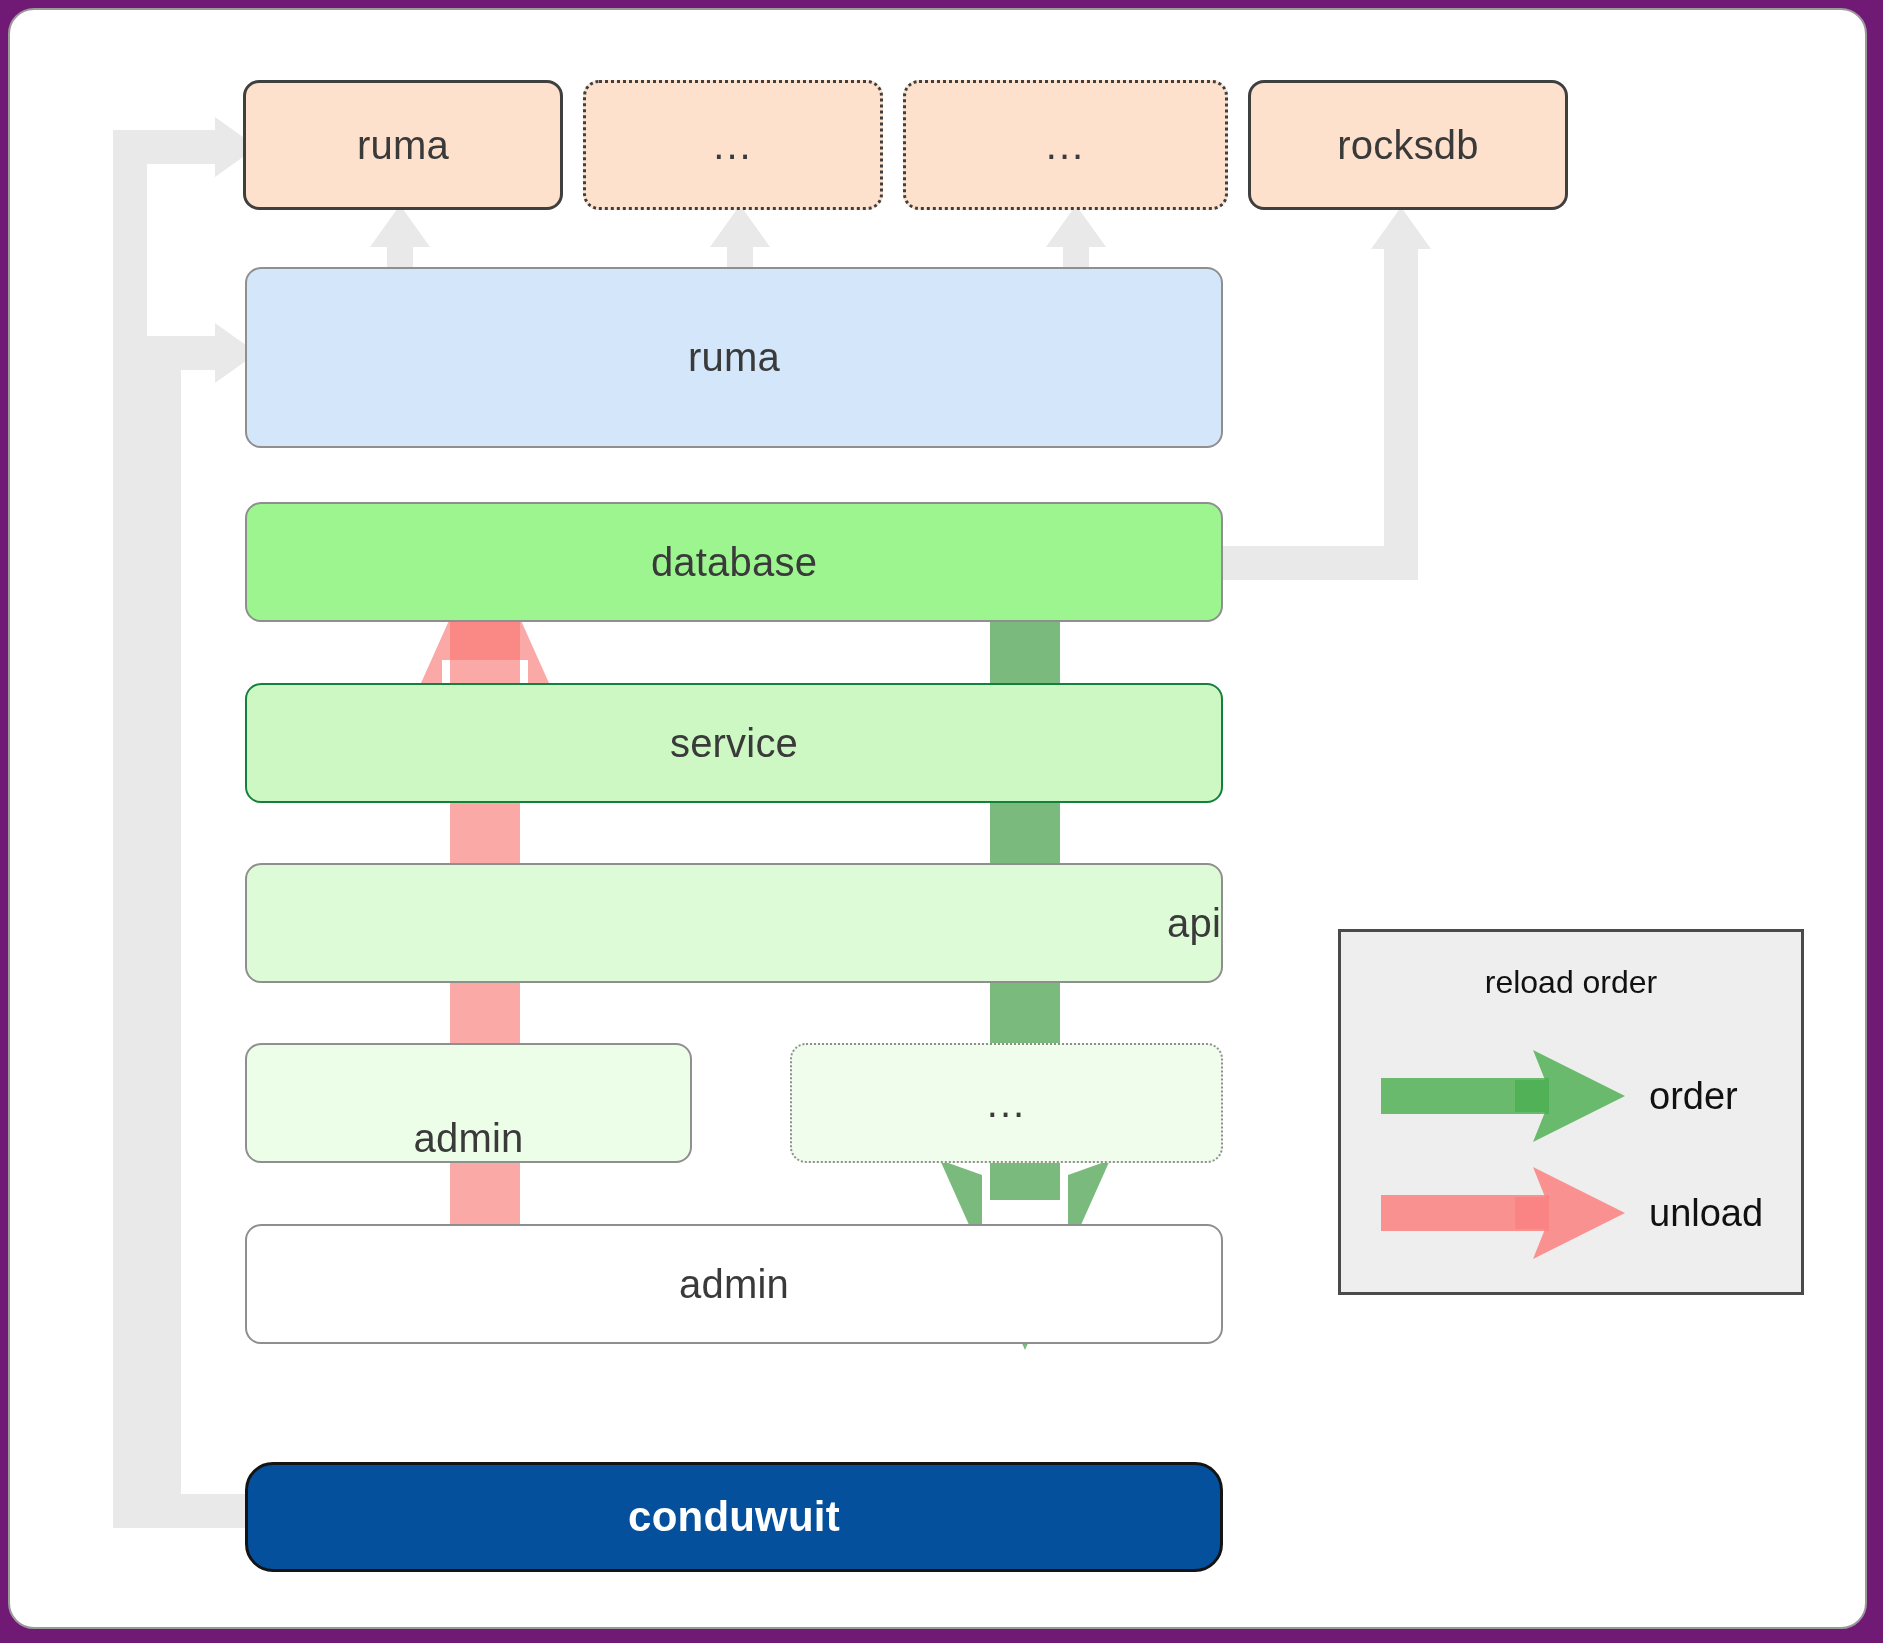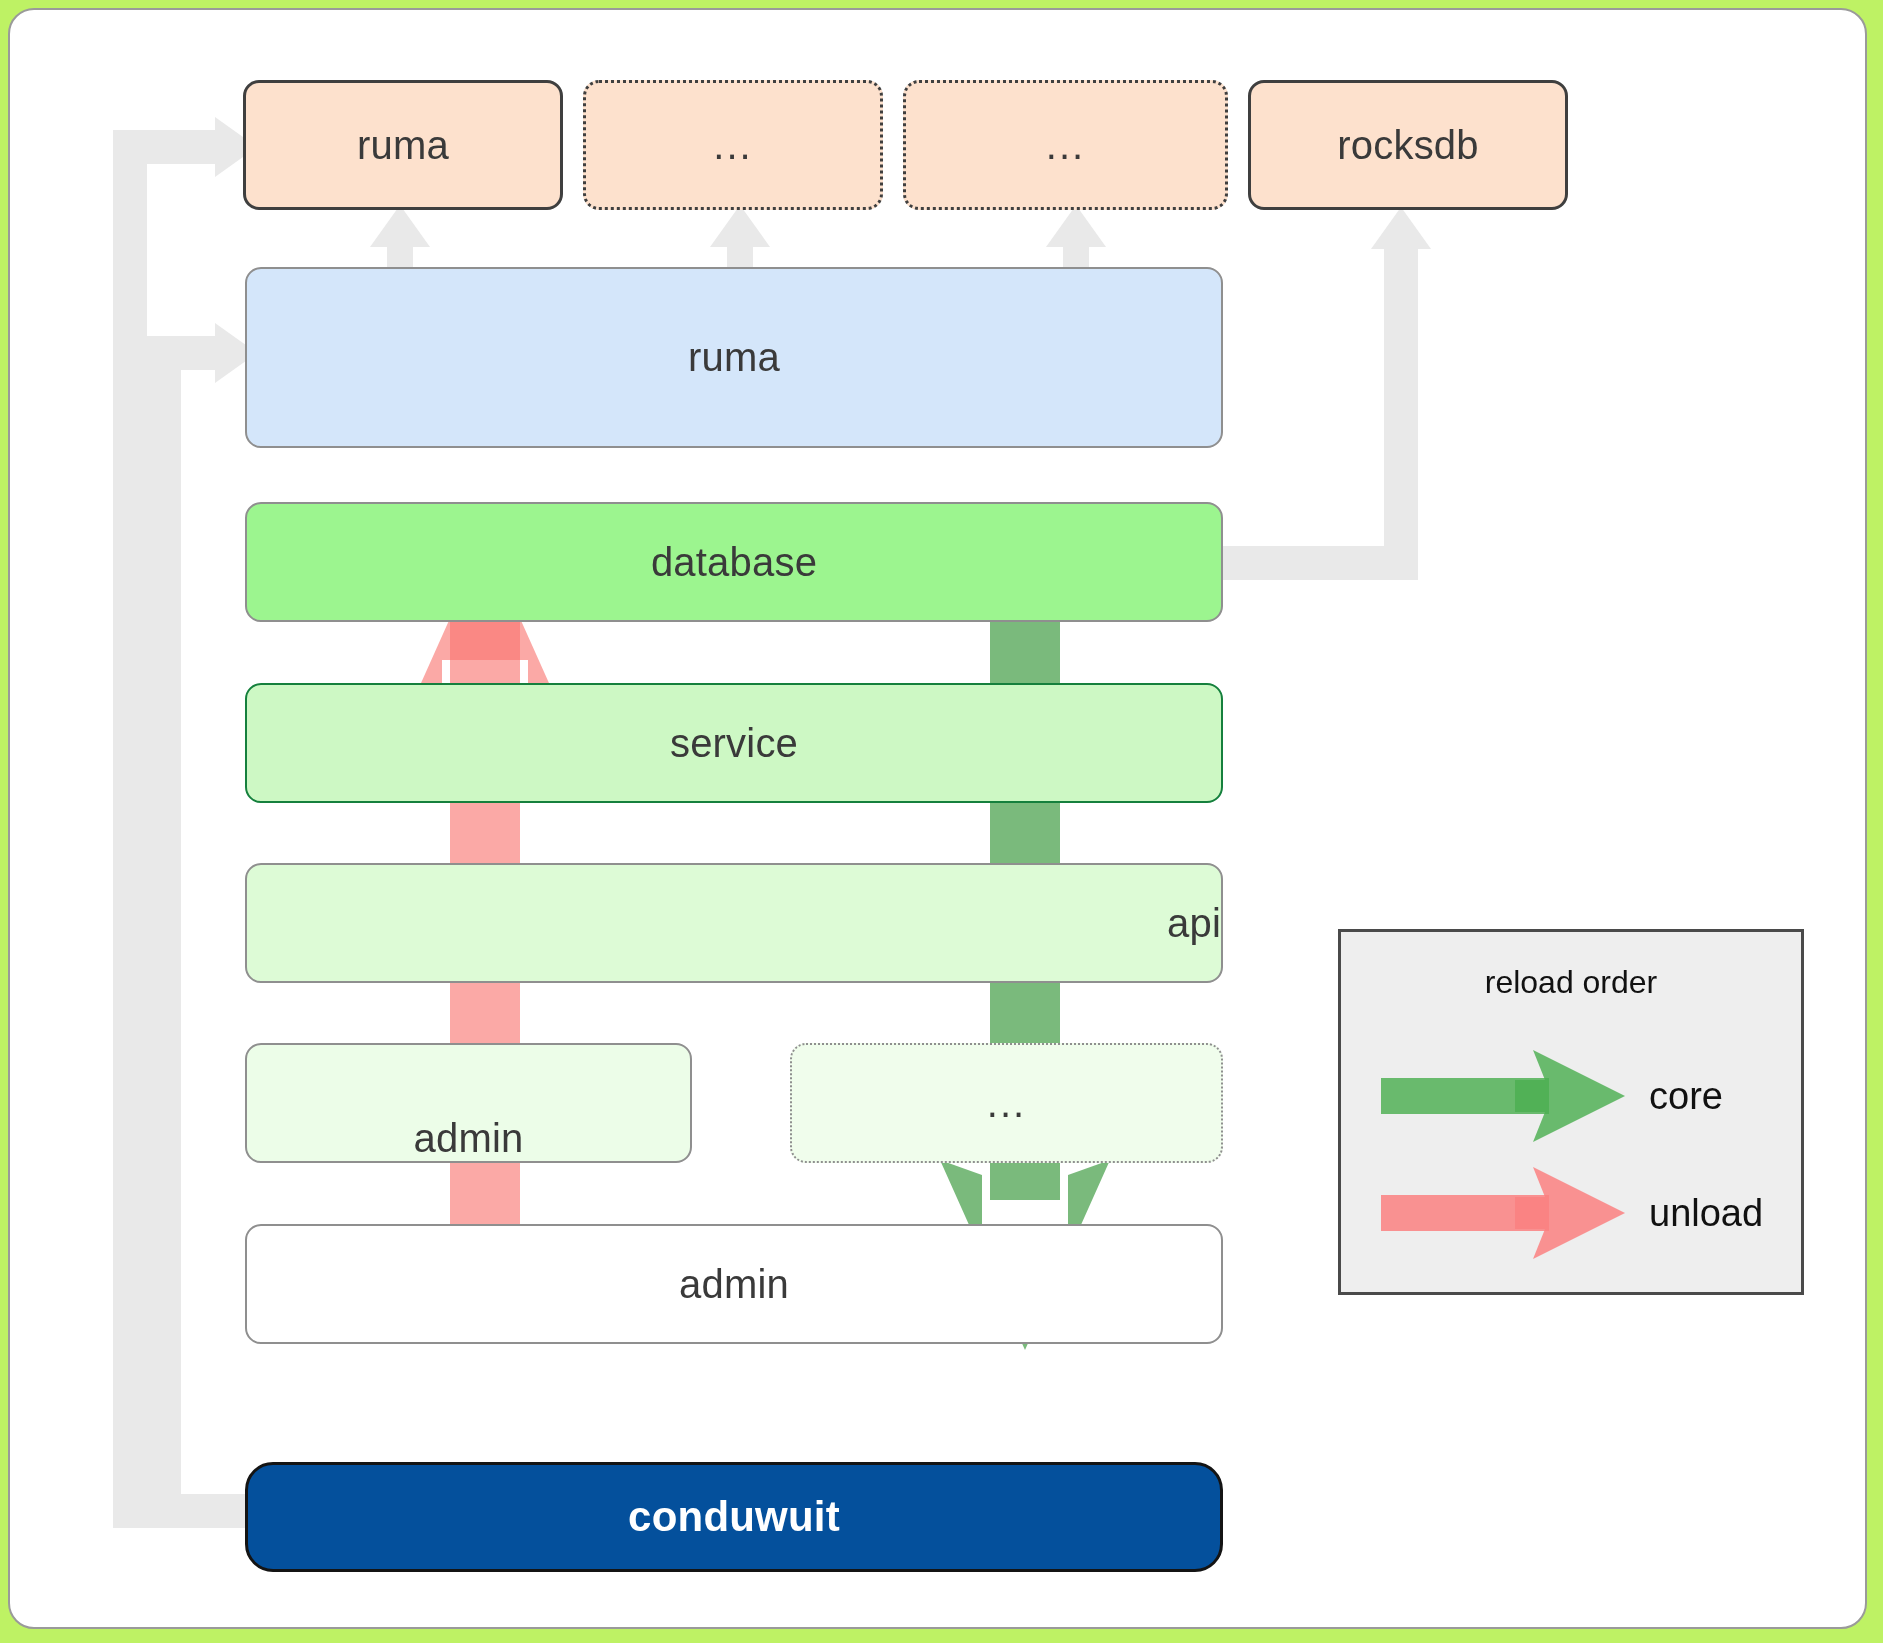--- a/index.html
+++ b/index.html
@@ -1,19 +1,19 @@
 <!DOCTYPE html>
 <html><head>
 <meta charset="utf-8">
 <style>
   html,body{margin:0;padding:0;background:#ffffff;}
   body{font-family:"Liberation Sans",sans-serif;}
   #canvas{
     position:relative;width:1883px;height:1643px;
-    background:#bef264;overflow:hidden;
+    background:#701a75;overflow:hidden;
   }
   
   #outer-card{
     position:absolute;left:8px;top:8px;width:1859px;height:1621px;
     border:2px solid #9a9a9a;border-radius:26px;background:#ffffff;
     box-sizing:border-box;
   }
   .node{
     position:absolute;box-sizing:border-box;
     display:flex;align-items:center;justify-content:center;
@@ -163,21 +163,21 @@
   <div id="legend">
     <div id="legend-title">reload order</div>
 
     <div class="legend-row" style="top:118px;">
       <svg class="legend-arrow" viewBox="0 0 244 92" preserveAspectRatio="none">
         <g fill="#4caf50" fill-opacity="0.82">
           <rect x="0" y="28" width="168" height="36"></rect>
           <polygon points="244,46 152,0 164,30 134,30 134,62 164,62 152,92"></polygon>
         </g>
       </svg>
-      <span class="legend-label">core</span>
+      <span class="legend-label">order</span>
     </div>
 
     <div class="legend-row" style="top:235px;">
       <svg class="legend-arrow" viewBox="0 0 244 92" preserveAspectRatio="none">
         <g fill="#fa8080" fill-opacity="0.85">
           <rect x="0" y="28" width="168" height="36"></rect>
           <polygon points="244,46 152,0 164,30 134,30 134,62 164,62 152,92"></polygon>
         </g>
       </svg>
       <span class="legend-label">unload</span>

